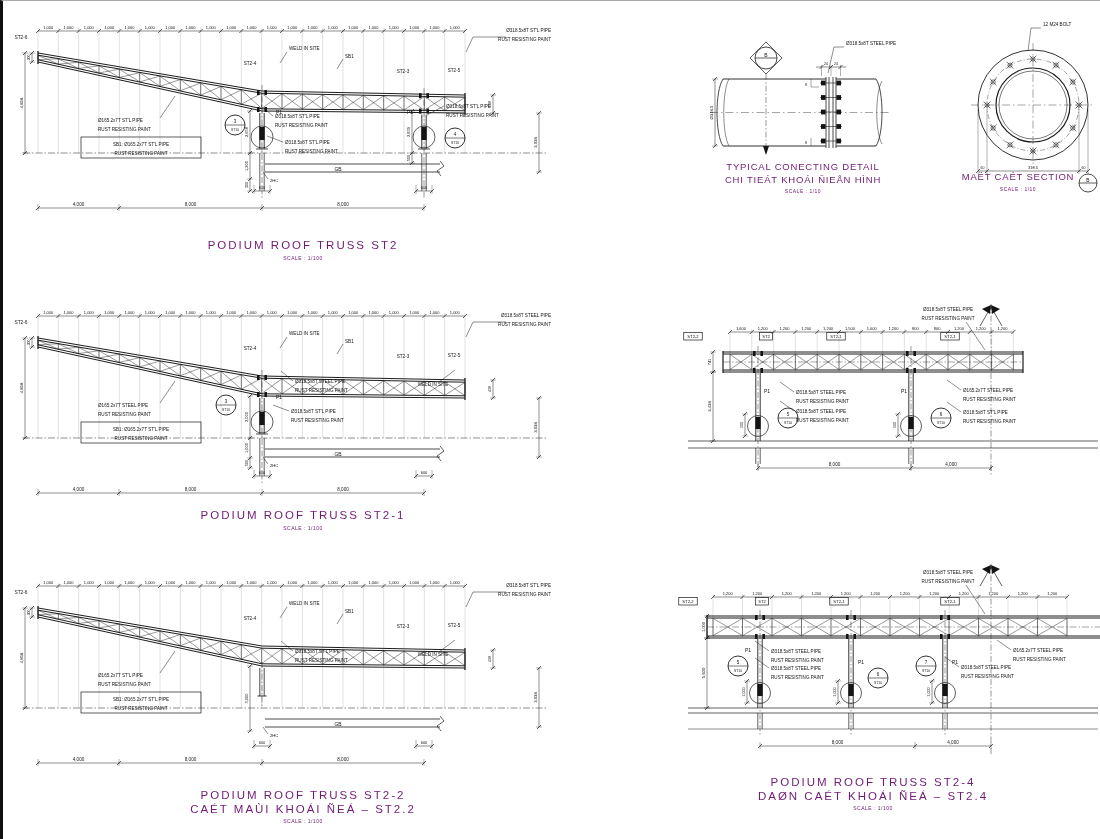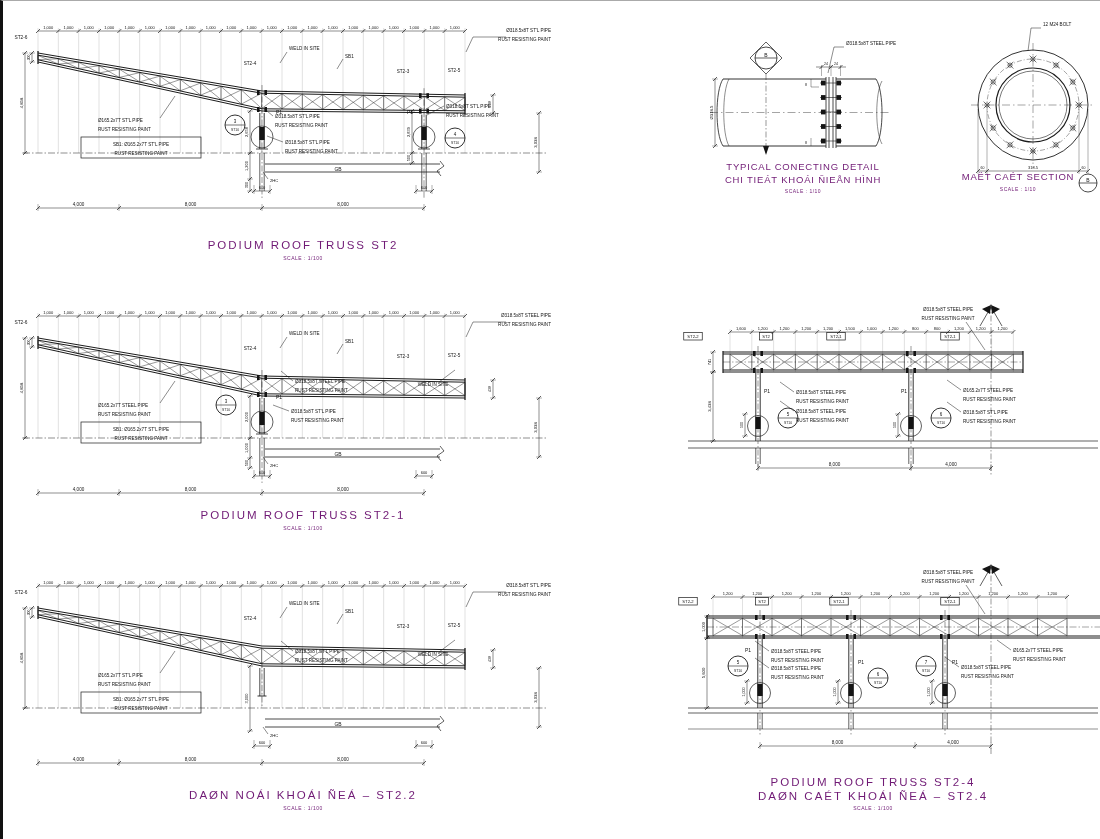--- a/index.html
+++ b/index.html
@@ -1291,21 +1291,22 @@
 
   <div class="tblock" style="left:140px;top:238px;width:320px">
     <div class="t-big">PODIUM ROOF TRUSS ST2</div>
     <div class="t-scale">SCALE : 1/100</div>
   </div>
   <div class="tblock" style="left:140px;top:508px;width:320px">
     <div class="t-big">PODIUM ROOF TRUSS ST2-1</div>
     <div class="t-scale">SCALE : 1/100</div>
   </div>
   <div class="tblock" style="left:140px;top:788px;width:320px">
-    <div class="t-big">DAØN NOÁI KHOÁI ÑEÁ – ST2.2</div>
+    <div class="t-big">PODIUM ROOF TRUSS ST2-2</div>
+    <div class="t-big">CAÉT MAÙI KHOÁI ÑEÁ – ST2.2</div>
     <div class="t-scale">SCALE : 1/100</div>
   </div>
   <div class="tblock" style="left:705px;top:775px;width:330px">
     <div class="t-big">PODIUM ROOF TRUSS ST2-4</div>
     <div class="t-big">DAØN CAÉT KHOÁI ÑEÁ – ST2.4</div>
     <div class="t-scale">SCALE : 1/100</div>
   </div>
   <div class="tblock" style="left:700px;top:160px;width:200px">
     <div class="t-med">TYPICAL CONECTING DETAIL</div>
     <div class="t-med">CHI TIEÁT KHOÁI ÑIEÅN HÌNH</div>

